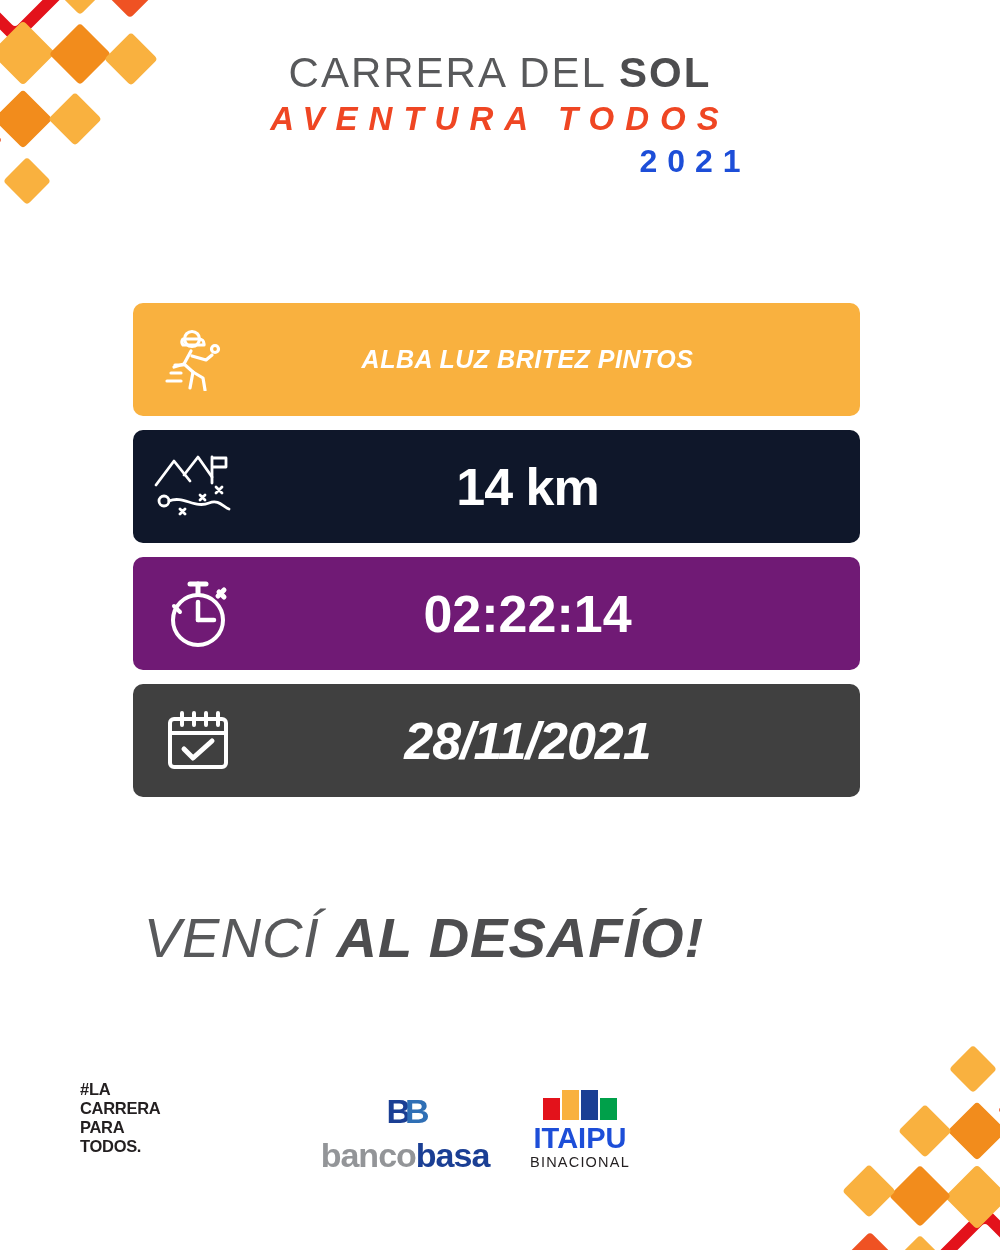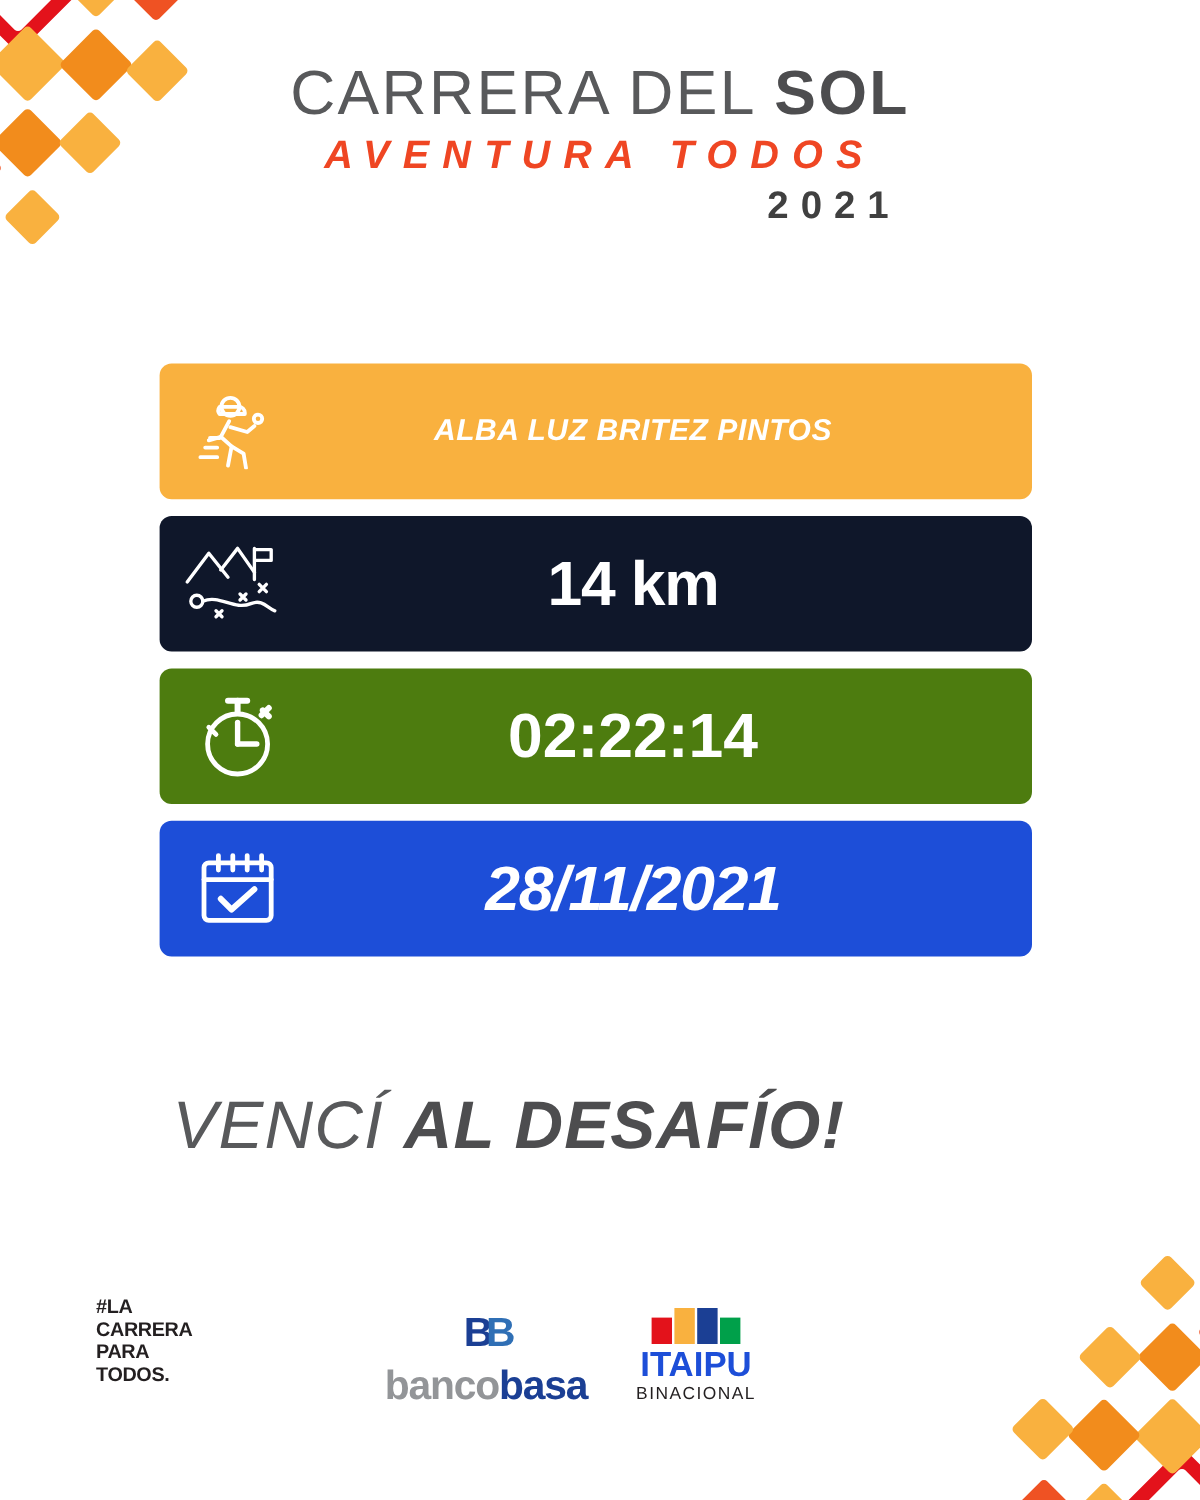--- a/index.html
+++ b/index.html
@@ -28,21 +28,21 @@
 
   
   .header {
     position: absolute;
     top: 52px;
     left: 0;
     width: 1000px;
     text-align: center;
   }
   .title-main {
-    font-size: 52px;
+    font-size: 42px;
     font-weight: 400;
     letter-spacing: 2px;
     color: #58595b;
     line-height: 1;
     white-space: nowrap;
   }
   .title-main b {
     font-weight: 800;
     color: #4d4d4f;
   }
@@ -53,21 +53,21 @@
     font-style: italic;
     letter-spacing: 11px;
     color: #ef4623;
     line-height: 1;
   }
   .title-year {
     margin-top: 10px;
     font-size: 32px;
     font-weight: 800;
     letter-spacing: 10px;
-    color: #404040;
+    color: #1d4ed8;
     line-height: 1;
     padding-left: 390px;
   }
 
   
   .rows {
     position: absolute;
     top: 303px;
     left: 133px;
     width: 727px;
@@ -89,22 +89,22 @@
   }
   .row .value {
     flex: 1;
     text-align: center;
     color: #ffffff;
     padding-right: 68px;
     white-space: nowrap;
   }
   .row.athlete  { background: #f9b13f; }
   .row.distance { background: #0f172a; }
-  .row.time     { background: #4d7c0f; justify-content: space-between; }
-  .row.date     { background: #1d4ed8; }
+  .row.time     { background: #701a75; justify-content: space-between; }
+  .row.date     { background: #404040; }
 
   .row.athlete .value {
     font-size: 25px;
     font-weight: 800;
     font-style: italic;
     letter-spacing: 0.5px;
   }
   .row.distance .value {
     font-size: 52px;
     font-weight: 800;

